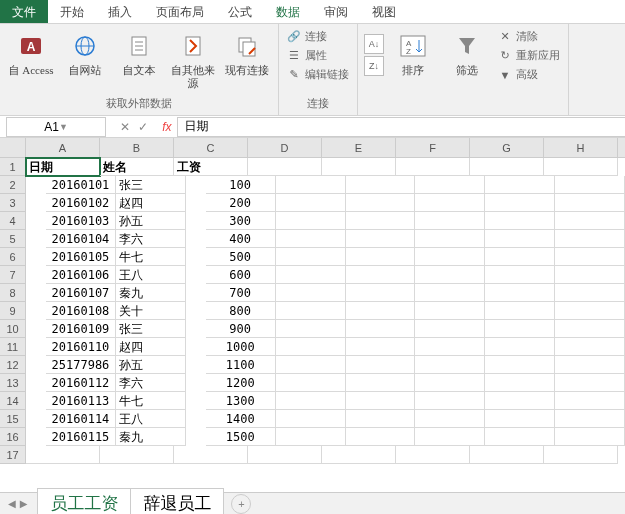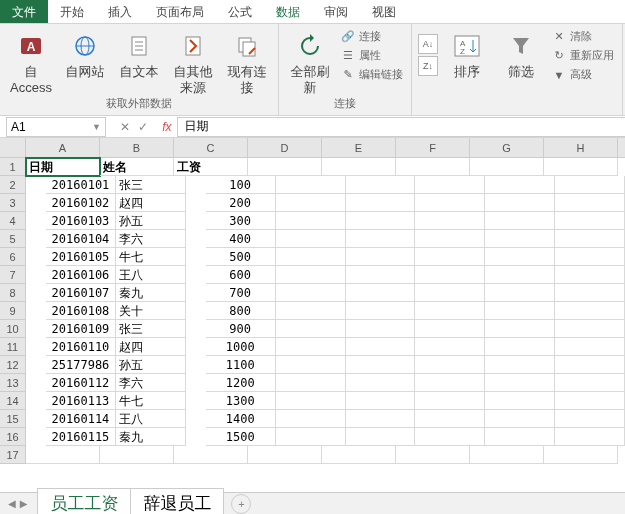--- a/index.html
+++ b/index.html
@@ -9,29 +9,29 @@
 .tab { padding: 4px 12px; color: #444; cursor: pointer; font-size: 12px; }
 .tab.file { background: #217346; color: #fff; }
 .tab.active { color: #217346; font-family: Liberation Serif, serif; }
 
 .ribbon { display: flex; background: #f1f1f1; height: 92px; border-bottom: 1px solid #d4d4d4; }
 .group { display: flex; flex-direction: column; justify-content: space-between; border-right: 1px solid #d4d4d4; padding: 4px 6px 2px; }
 .group-items { display: flex; align-items: flex-start; gap: 4px; }
 .group-label { text-align: center; color: #666; font-size: 11px; padding-bottom: 2px; }
 .big-btn { display: flex; flex-direction: column; align-items: center; justify-content: flex-start; width: 50px; cursor: pointer; padding-top: 4px; }
 .big-btn .icon { width: 28px; height: 28px; margin-bottom: 4px; display: flex; align-items: center; justify-content: center; }
-.big-btn .lbl { font-size: 13px; text-align: center; line-height: 1.2; color: #444; }
+.big-btn .lbl { font-size: 11px; text-align: center; line-height: 1.2; color: #444; font-family: Liberation Serif, serif; }
 .sm-list { display: flex; flex-direction: column; gap: 2px; }
 .sm-item { display: flex; align-items: center; gap: 4px; font-size: 11px; color: #666; cursor: pointer; padding: 1px 2px; }
 .sm-item .si { width: 14px; height: 14px; display: flex; align-items: center; justify-content: center; }
 .sort-pair { display: flex; flex-direction: column; gap: 2px; margin-top: 6px; }
 .sort-btn { width: 20px; height: 20px; border: 1px solid #bbb; background: #fff; display: flex; align-items: center; justify-content: center; font-size: 9px; color: #666; cursor: pointer; }
 
 .formula-bar { display: flex; align-items: center; height: 22px; border-bottom: 1px solid #d4d4d4; background: #fff; }
-.namebox { width: 100px; height: 20px; border: 1px solid #ccc; margin: 3px 6px; padding: 0 4px; font-size: 12px; display: flex; align-items: center; justify-content: space-between; }
+.namebox { width: 100px; height: 20px; border: 1px solid #ccc; margin: 3px 6px; padding: 0 4px; font-size: 12px; display: flex; align-items: center; justify-content: center; }
 .nb-arrow { color: #888; font-size: 9px; }
 .fb-btns { display: flex; gap: 8px; padding: 0 8px; color: #888; }
 .fx { font-style: italic; color: #ef4444; padding: 0 6px; }
 .fb-input { flex: 1; border: 1px solid #ccc; border-right: none; height: 20px; padding: 0 6px; font-size: 12px; display: flex; align-items: center; }
 
 .grid-area { position: relative; height: 354px; overflow: hidden; }
 .corner { position: absolute; top: 0; left: 0; width: 26px; height: 20px; background: #e6e6e6; border-right: 1px solid #ccc; border-bottom: 1px solid #ccc; }
 .col-headers { position: absolute; top: 0; left: 26px; right: 0; height: 20px; display: flex; background: #e6e6e6; border-bottom: 1px solid #ccc; }
 .ch { width: 74px; border-right: 1px solid #ccc; text-align: center; font-size: 11px; color: #555; line-height: 20px; }
 .row-headers { position: absolute; top: 20px; left: 0; width: 26px; background: #e6e6e6; border-right: 1px solid #ccc; }
@@ -109,29 +109,20 @@
             </svg>
           </div>
         <div class="lbl">现有连接</div>
       </div>
     </div>
     <div class="group-label">获取外部数据</div>
   </div>
 
   <div class="group">
     <div class="group-items">
-      <div class="big-btn">
-        <div class="icon">
-            <svg width="24" height="24">
-              <path d="M12 4 A8 8 0 1 0 20 12" fill="none" stroke="#217346" stroke-width="2"></path>
-              <path d="M12 0 L12 8 L16 4 Z" fill="#217346"></path>
-            </svg>
-          </div>
-        <div class="lbl">全部刷新</div>
-      </div>
       <div class="sm-list">
         <div class="sm-item">
             <span class="si">🔗</span>
             <span>连接</span>
           </div>
         <div class="sm-item">
             <span class="si">☰</span>
             <span>属性</span>
           </div>
         <div class="sm-item">

